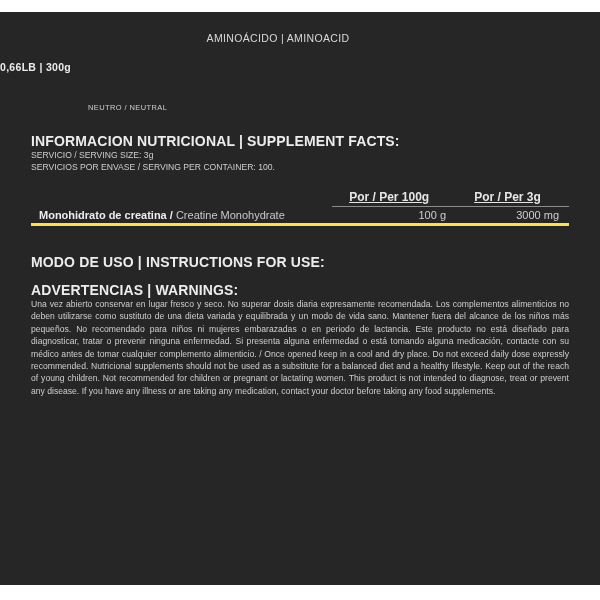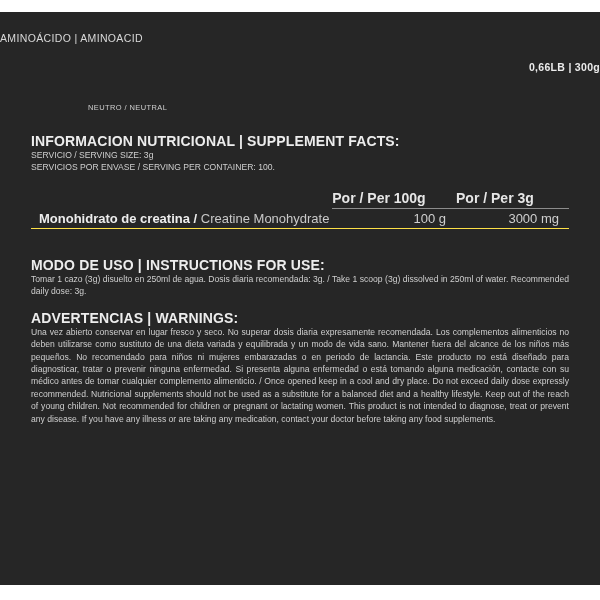--- a/index.html
+++ b/index.html
@@ -25,30 +25,31 @@
     color: #d8d8d8;
     box-sizing: border-box;
   }
 
   
   .hdr-amino {
     position: absolute;
     left: 0;
     top: 20px;
     width: 556px;
+    text-align: center;
     font-size: 10.5px;
     letter-spacing: .35px;
     color: #d9d9d9;
   }
   .hdr-weight {
     position: absolute;
     left: 0;
     top: 49px;
     width: 600px;
-    text-align: right;
+    text-align: left;
     font-size: 10.5px;
     font-weight: bold;
     letter-spacing: .3px;
     color: #ebebeb;
   }
   .hdr-flavour {
     position: absolute;
     left: 88px;
     top: 91px;
     font-size: 7.5px;
@@ -99,37 +100,38 @@
   .nut-table th, .nut-table td {
     padding: 0;
     font-weight: normal;
     vertical-align: bottom;
   }
   .nut-table col.c-name { width: 56%; }
   .nut-table col.c-v1   { width: 23%; }
   .nut-table col.c-v2   { width: 21%; }
 
   .nut-head th {
-    font-size: 14px;
+    font-size: 12px;
     font-weight: bold;
     color: #e6e6e6;
-    text-align: left;
+    text-align: center;
     padding-bottom: 2px;
     padding-right: 10px;
     border-bottom: 1px solid #8c8c8c;
+    text-decoration: underline;
   }
   .nut-head th.blank {
     border-bottom: none;
   }
 
   .nut-row td {
-    font-size: 13px;
+    font-size: 11px;
     padding-top: 2px;
     padding-bottom: 2px;
-    border-bottom: 1px solid #fde047;
+    border-bottom: 3px solid #fde047;
     color: #cfcfcf;
   }
   .nut-row td.name {
     text-align: left;
     padding-left: 8px;
   }
   .nut-row td.val {
     text-align: right;
     padding-right: 10px;
   }
@@ -185,21 +187,20 @@
       <div class="after-table"></div>
     </section>
 
     <section>
     </section>
 
     <div class="block-gap"></div>
 
     <section>
       <p class="sec-title">MODO DE USO | INSTRUCTIONS FOR USE:</p>
-      <p class="sec-para">Tomar 1 cazo (3g) disuelto en 250ml de agua. Dosis diaria recomendada: 3g. / Take 1 scoop (3g) dissolved in 250ml of water. Recommended daily dose: 3g.</p>
     </section>
 
     <div class="block-gap"></div>
 
     <section>
       <p class="sec-title">ADVERTENCIAS | WARNINGS:</p>
       <p class="sec-para">Una vez abierto conservar en lugar fresco y seco. No superar dosis diaria expresamente recomendada. Los complementos alimenticios no deben utilizarse como sustituto de una dieta variada y equilibrada y un modo de vida sano. Mantener fuera del alcance de los niños más pequeños. No recomendado para niños ni mujeres embarazadas o en periodo de lactancia. Este producto no está diseñado para diagnosticar, tratar o prevenir ninguna enfermedad. Si presenta alguna enfermedad o está tomando alguna medicación, contacte con su médico antes de tomar cualquier complemento alimenticio. / Once opened keep in a cool and dry place. Do not exceed daily dose expressly recommended. Nutricional supplements should not be used as a substitute for a balanced diet and a healthy lifestyle. Keep out of the reach of young children. Not recommended for children or pregnant or lactating women. This product is not intended to diagnose, treat or prevent any disease. If you have any illness or are taking any medication, contact your doctor before taking any food supplements.</p>
     </section>
 
   </div>

